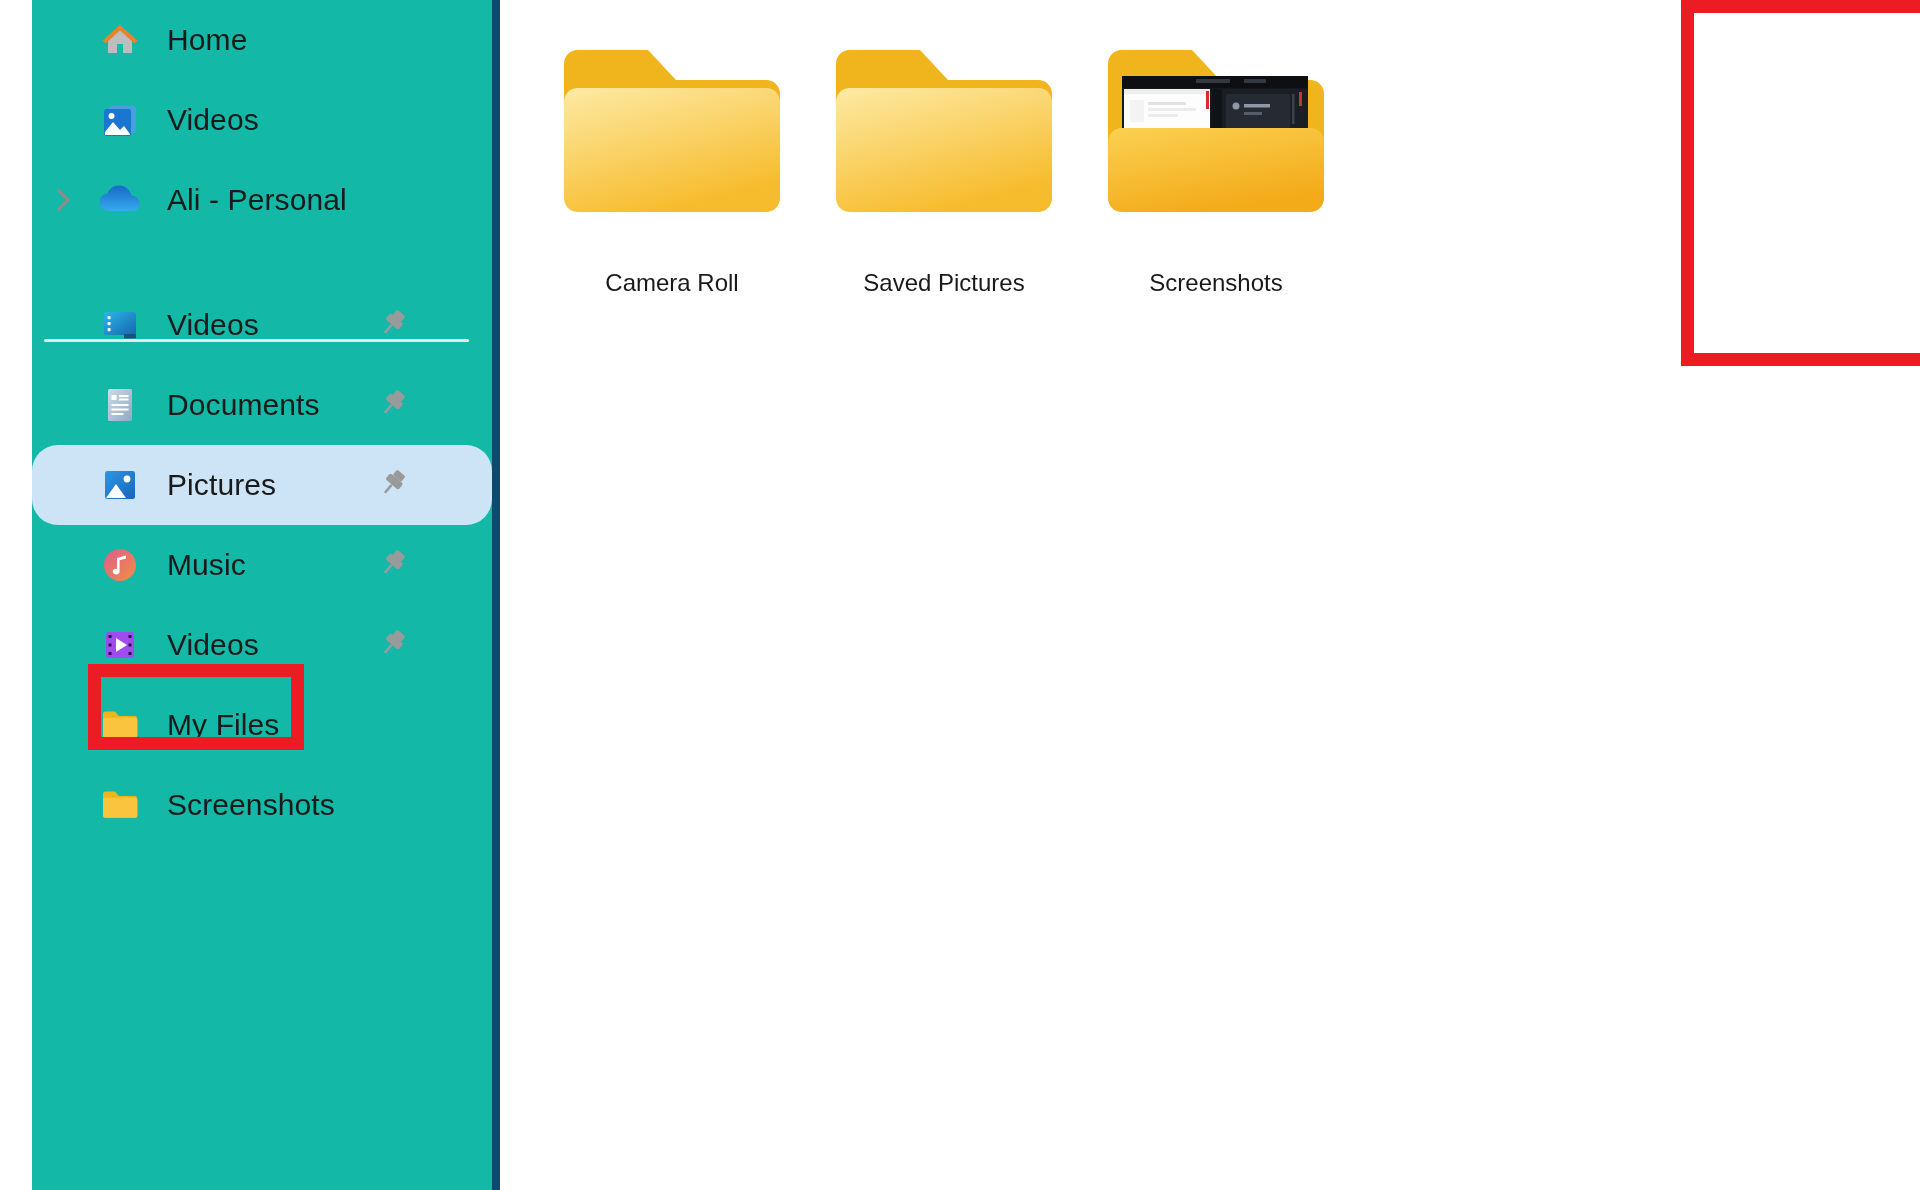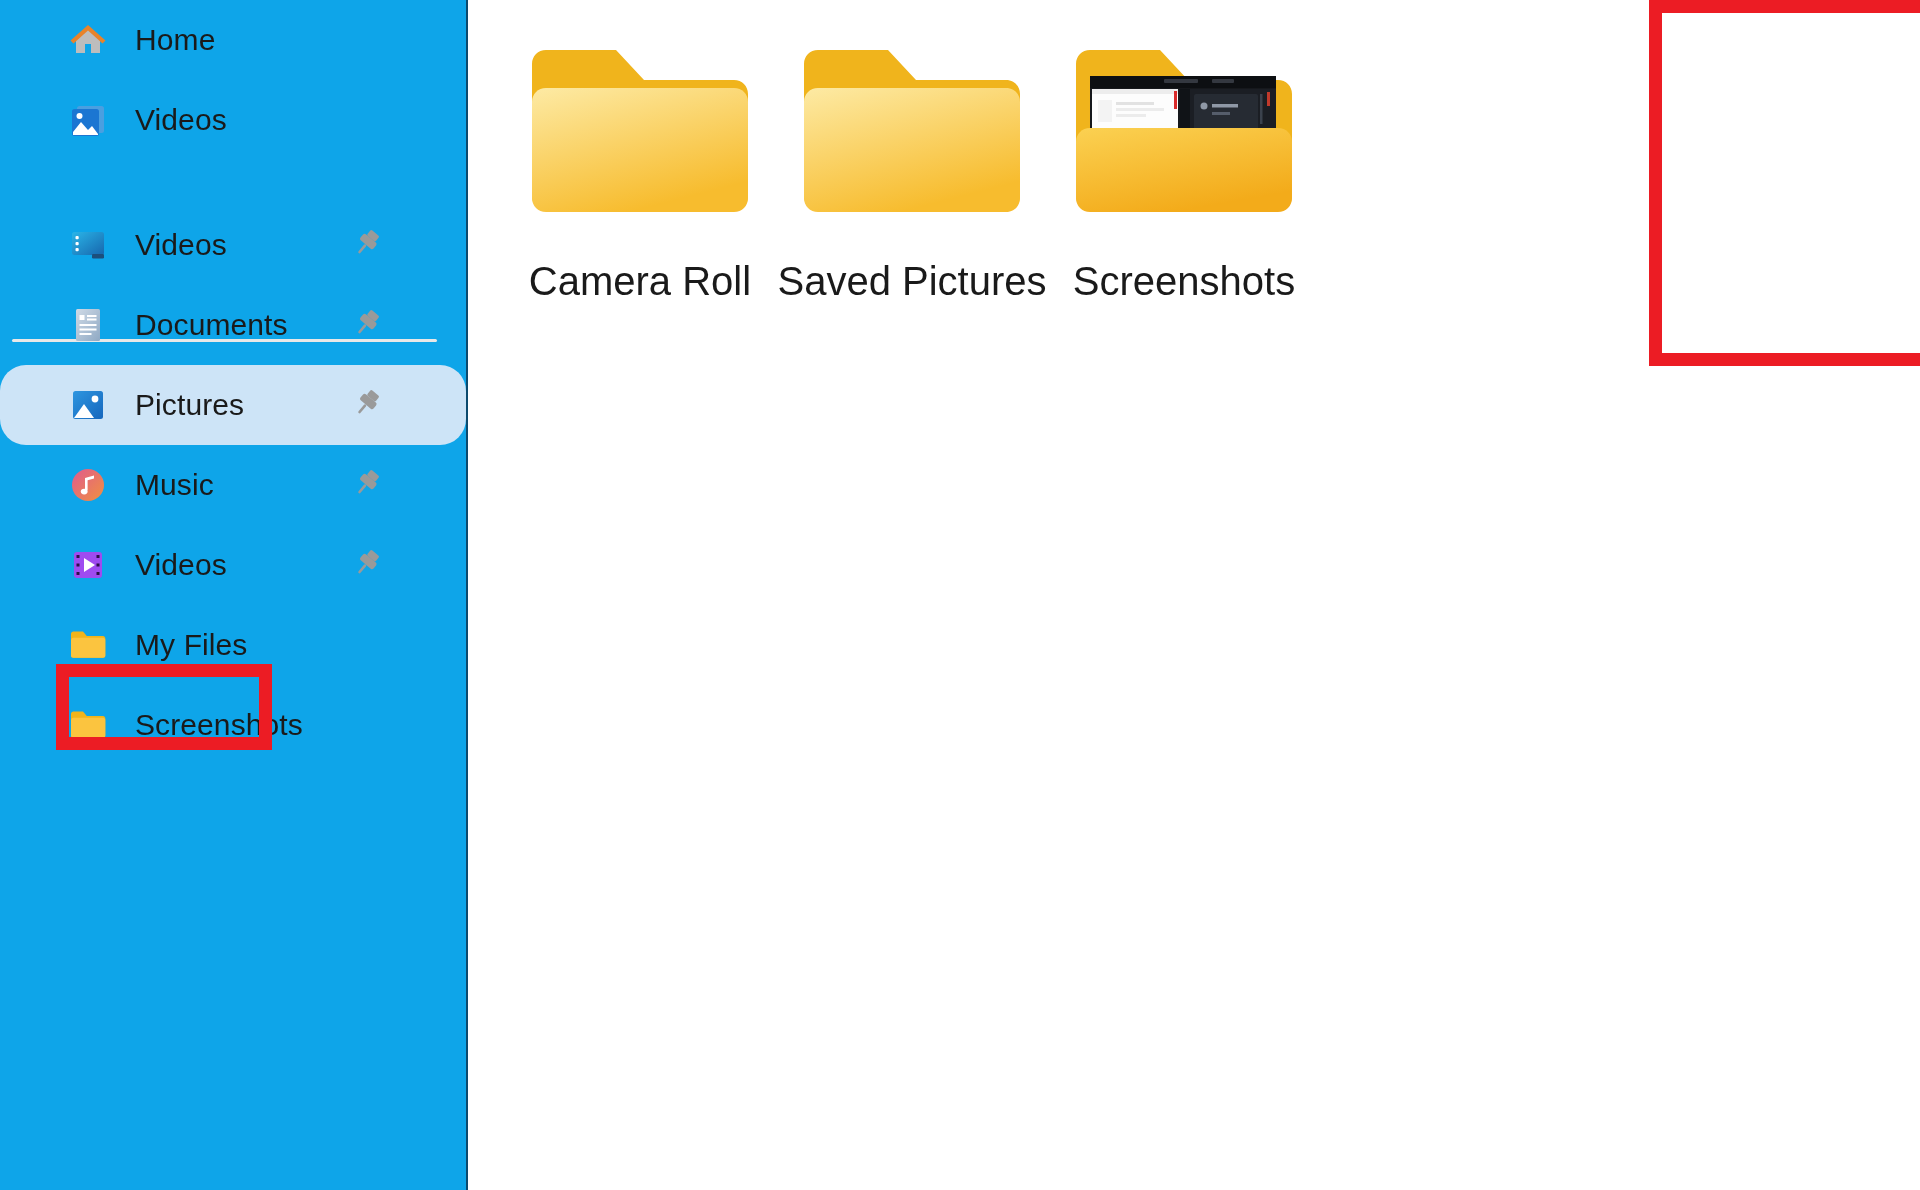--- a/index.html
+++ b/index.html
@@ -8,23 +8,24 @@
     background: #ffffff;
     font-family: "Liberation Sans", sans-serif;
     overflow: hidden;
   }
   #app { position: relative; width: 1920px; height: 1190px; display: flex; }
 
   
   #sidebar {
     position: relative;
     width: 468px; height: 1190px;
-    background: #0ea5e9;
-    border-right: 2px solid #0c4a6e;
+    background: #14b8a6;
+    border-right: 8px solid #0c4a6e;
     flex: 0 0 468px;
+    margin-left: 32px;
   }
   .nav-item {
     position: relative;
     display: flex; align-items: center;
     height: 80px;
     padding-left: 0;
     cursor: default;
   }
   .nav-item .chev {
     width: 62px; flex: 0 0 62px;
@@ -74,24 +75,24 @@
   .tile {
     width: 272px;
     display: flex; flex-direction: column; align-items: center;
     cursor: default;
   }
   .tile .thumb {
     width: 272px; height: 232px;
     display: flex; align-items: center; justify-content: center;
   }
   .tile .name {
-    font-size: 40px;
+    font-size: 24px;
     color: #1a1a1a;
     white-space: nowrap;
-    margin-top: 9px;
+    margin-top: 19px;
     text-align: right;
   }
 
   
   .redbox {
     position: absolute;
     border: 13px solid #ec1c24;
     pointer-events: none;
     z-index: 40;
   }
@@ -122,20 +123,39 @@
         <svg width="40" height="40" viewBox="0 0 40 40">
           <rect x="9" y="6" width="27" height="27" rx="2.5" fill="#4a9fe0"></rect>
           <rect x="4" y="9" width="27" height="27" rx="2.5" fill="#1b76d2"></rect>
           <circle cx="11.5" cy="16" r="3" fill="#ffffff"></circle>
           <path d="M5 32 L13 22 L20 30 L24 26 L30 34 L30 35 L5 35 Z" fill="#ffffff"></path>
         </svg>
       </span>
       <span class="lbl">Videos</span>
     </div>
 
+    <div class="nav-item">
+      <span class="chev">
+        <svg width="26" height="26" viewBox="0 0 26 26">
+          <path d="M9 4 L18 13 L9 22" fill="none" stroke="#8c8c8c" stroke-width="3.2" stroke-linecap="round" stroke-linejoin="round"></path>
+        </svg>
+      </span>
+      <span class="ico">
+        <svg width="44" height="34" viewBox="0 0 44 34">
+          <defs>
+            <linearGradient id="odg" x1="0" y1="0" x2="0" y2="1">
+              <stop offset="0%" stop-color="#1769c6"></stop>
+              <stop offset="100%" stop-color="#36a9f0"></stop>
+            </linearGradient>
+          </defs>
+          <path d="M12 28 C5.5 28 1.5 23.8 1.5 19 C1.5 14.5 5 11 9.3 10.7 C11 5.8 15.7 2.5 21.2 2.5 C27.3 2.5 32.3 6.8 33.3 12.4 C38.3 12.9 42 16.6 42 21 C42 25.2 38.5 28 34 28 Z" fill="url(#odg)"></path>
+        </svg>
+      </span>
+      <span class="lbl">Ali - Personal</span>
+    </div>
 
     <div class="divider"></div>
 
     <div style="height:45px;"></div>
 
     <div class="nav-item">
       <span class="chev"></span>
       <span class="ico">
         <svg width="40" height="40" viewBox="0 0 40 40">
           <defs>

